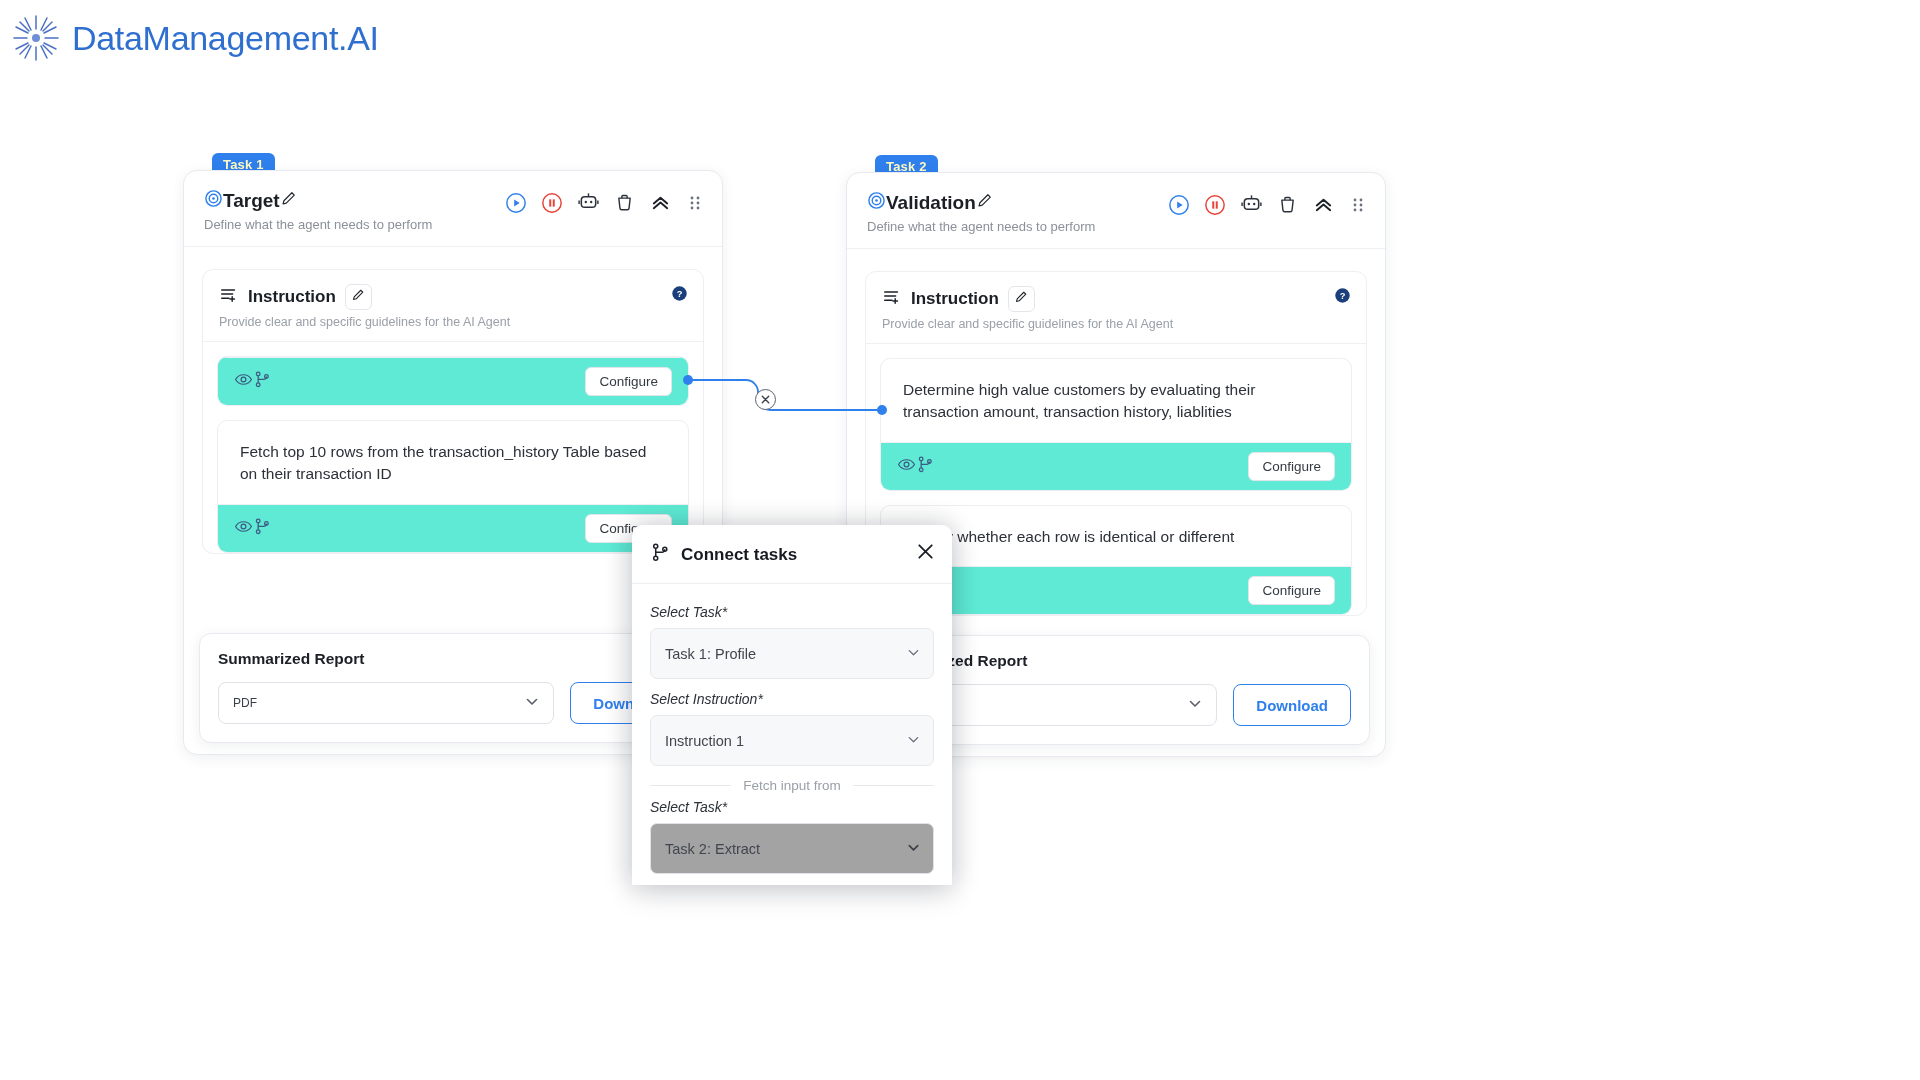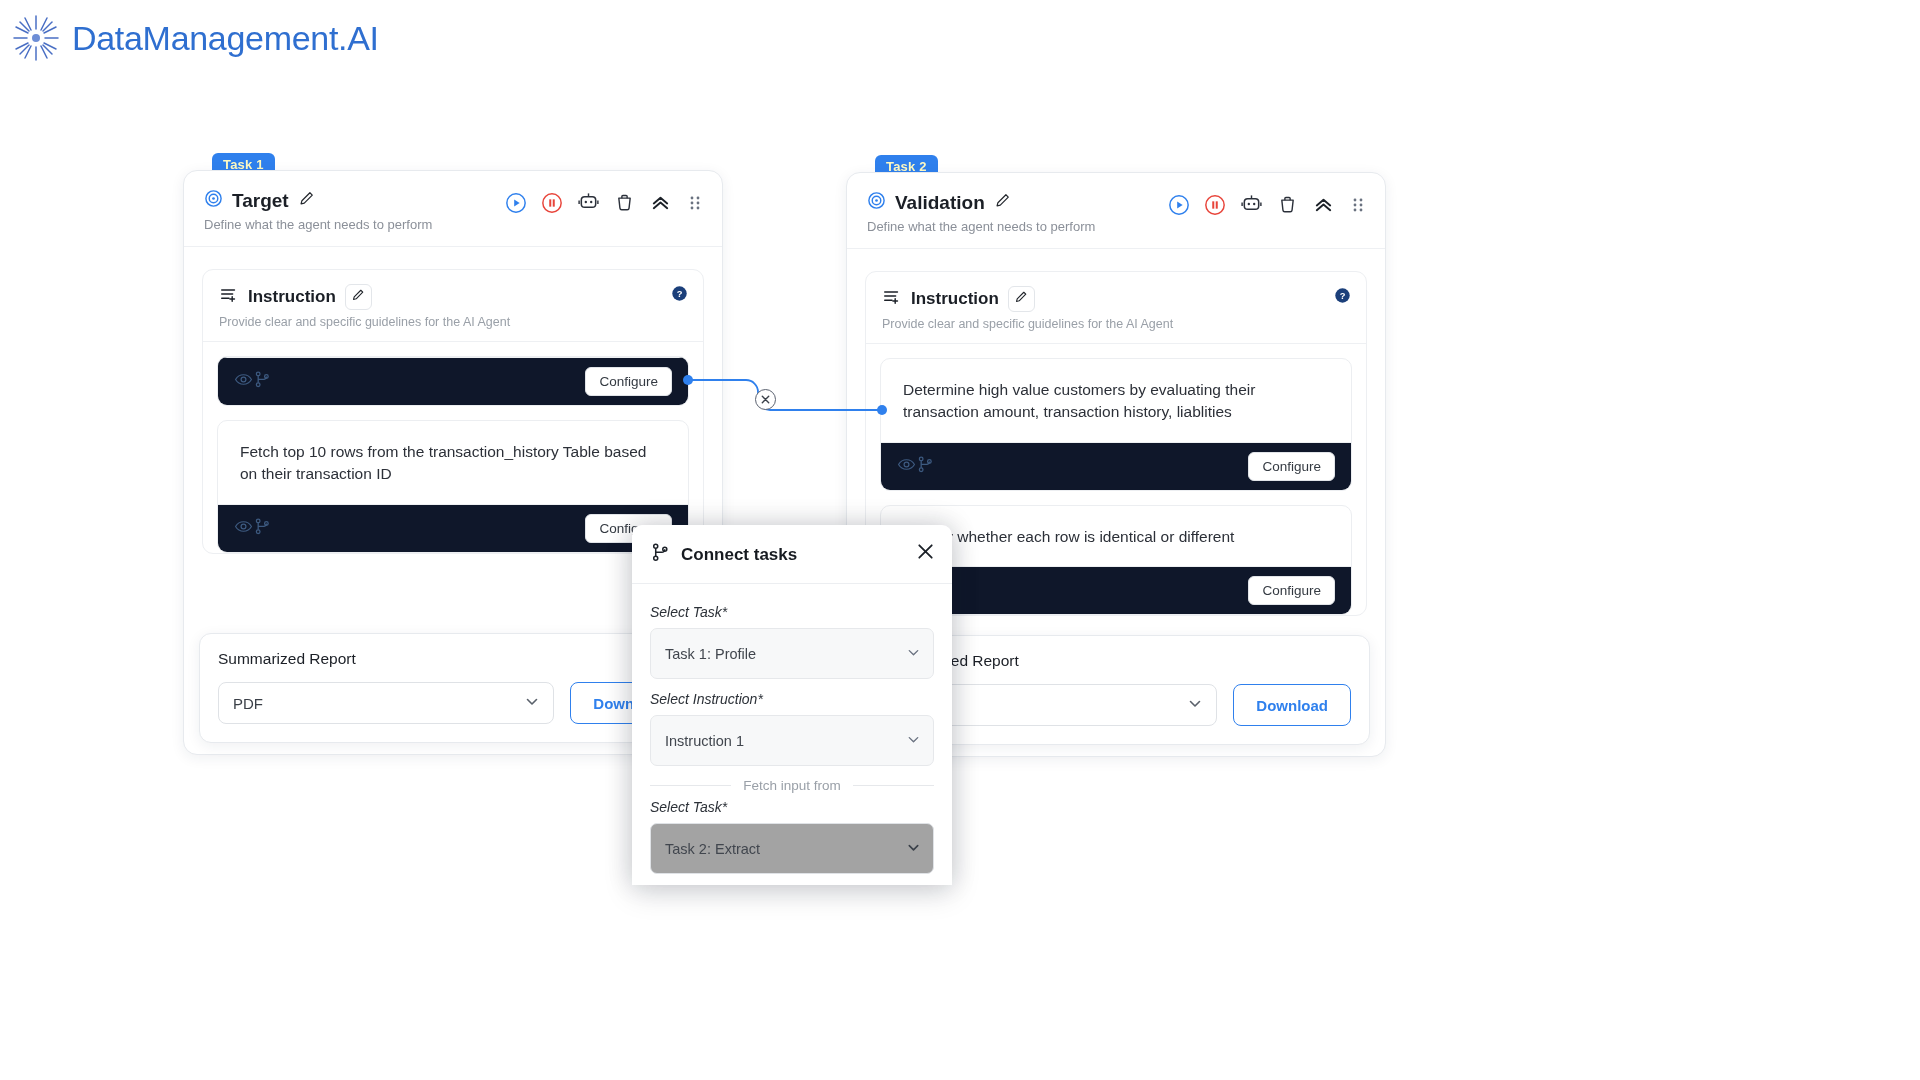--- a/index.html
+++ b/index.html
@@ -34,21 +34,21 @@
     font-size: 13px;
     font-weight: 700;
     padding: 4px 11px 6px;
     border-radius: 6px 6px 2px 2px;
     letter-spacing: 0.2px;
   }
   #task-badge-1 { left: 212px; top: 153px; }
   #task-badge-2 { left: 875px; top: 155px; }
 
   .card-head { padding: 18px 20px 14px; border-bottom: 1px solid #eef0f3; position: relative; }
-  .card-title-row { display: flex; align-items: center; gap: 9px; }
+  .card-title-row { display: flex; align-items: center; }
   .card-title { font-size: 19px; font-weight: 700; color: #1b1f26; }
   .card-sub { font-size: 13px; color: #8b9099; margin-top: 5px; }
   .card-tools { position: absolute; right: 18px; top: 20px; display: flex; align-items: center; gap: 14px; }
   .tool-ico { cursor: pointer; display: block; }
 
   
   .instr-panel { margin: 22px 18px 0; border: 1px solid #edeff2; border-radius: 11px; background: #fff; }
   .instr-head { padding: 14px 16px 12px; border-bottom: 1px solid #eef0f3; position: relative; }
   .instr-title-row { display: flex; align-items: center; gap: 9px; }
   .instr-title { font-size: 17px; font-weight: 700; color: #1b1f26; }
@@ -58,44 +58,44 @@
   }
   .instr-sub { font-size: 12.5px; color: #9aa0a8; margin-top: 5px; }
   .help-ico { position: absolute; right: 15px; top: 15px; cursor: pointer; }
 
   .instr-card {
     margin: 14px 14px 0; border: 1px solid #eceef1; border-radius: 10px;
     background: #fff; overflow: hidden;
   }
   .instr-text { padding: 20px 22px 18px; font-size: 15.5px; line-height: 1.45; color: #2c3038; }
   .instr-foot {
-    background: #0f172a; border-top: 1px solid #eef0f2;
+    background: #5eead4; border-top: 1px solid #eef0f2;
     padding: 9px 16px; display: flex; align-items: center; 
   }
   .instr-foot .spacer { flex: 1; }
   .cfg-btn {
     background: #fff; border: 1px solid #e1e4e8; border-radius: 6px;
     font-size: 13.5px; color: #343a42; padding: 6px 13px; cursor: pointer;
     font-family: "Liberation Sans", sans-serif;
   }
 
   
   .report-bar {
     position: absolute; background: #fff; border: 1px solid #e7eaee;
     border-radius: 12px; box-shadow: 0 3px 14px rgba(23,43,77,0.07);
     padding: 16px 18px 20px;
   }
   #report-bar-1 { left: 199px; top: 633px; width: 508px; height: 110px; }
   #report-bar-2 { left: 862px; top: 635px; width: 508px; height: 110px; }
-  .report-title { font-size: 15.5px; font-weight: 400; color: #1b1f26; }
+  .report-title { font-size: 15.5px; font-weight: 700; color: #1b1f26; }
   .report-row { display: flex; align-items: center; gap: 16px; margin-top: 14px; }
   .select-box {
     flex: 1; height: 42px; border: 1px solid #dfe2e6; border-radius: 8px;
     background: #fff; display: flex; align-items: center; padding: 0 14px;
-    font-size: 15px; color: #3a3f47; cursor: pointer; position: relative;
+    font-size: 12px; color: #3a3f47; cursor: pointer; position: relative;
   }
   .select-box .chev { position: absolute; right: 13px; top: 50%; transform: translateY(-50%); }
   .dl-btn {
     border: 1px solid #2f80ed; color: #2f80ed; background: #fff;
     border-radius: 8px; height: 42px; padding: 0 22px; font-size: 15px;
     font-weight: 700; cursor: pointer; font-family: "Liberation Sans", sans-serif;
   }
 
   
   .connector { position: absolute; left: 680px; top: 365px; pointer-events: none; }

